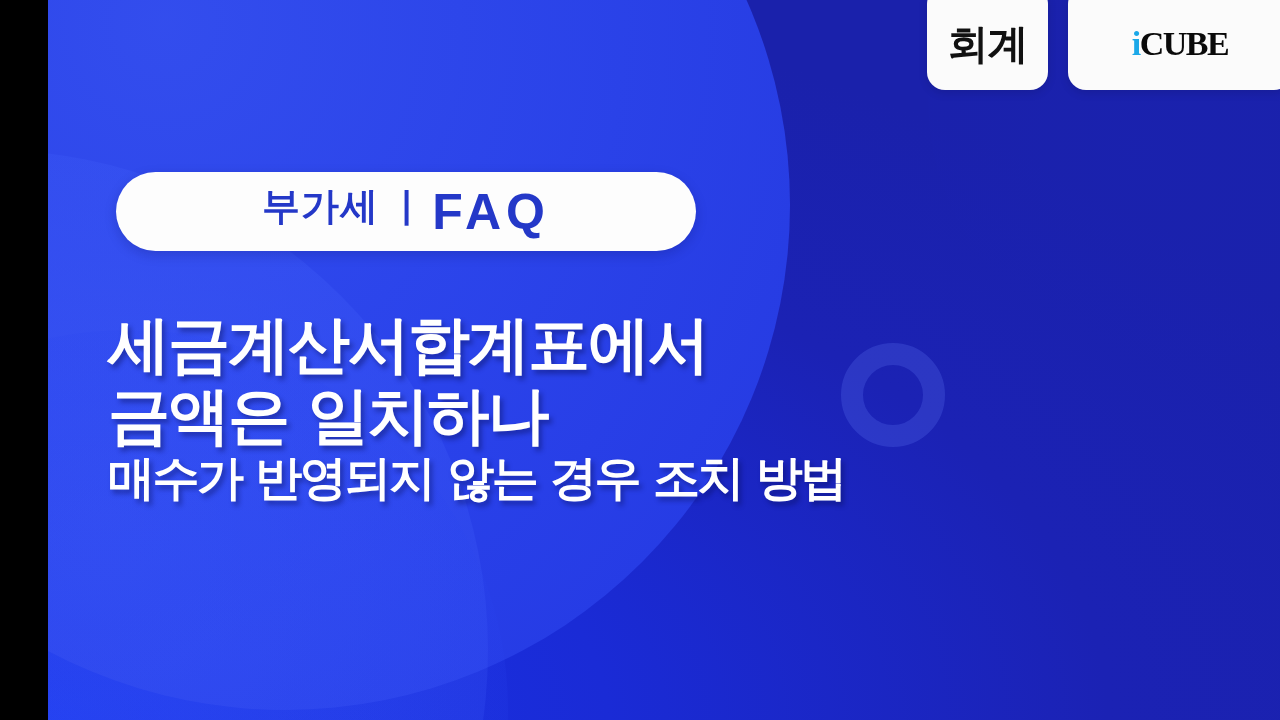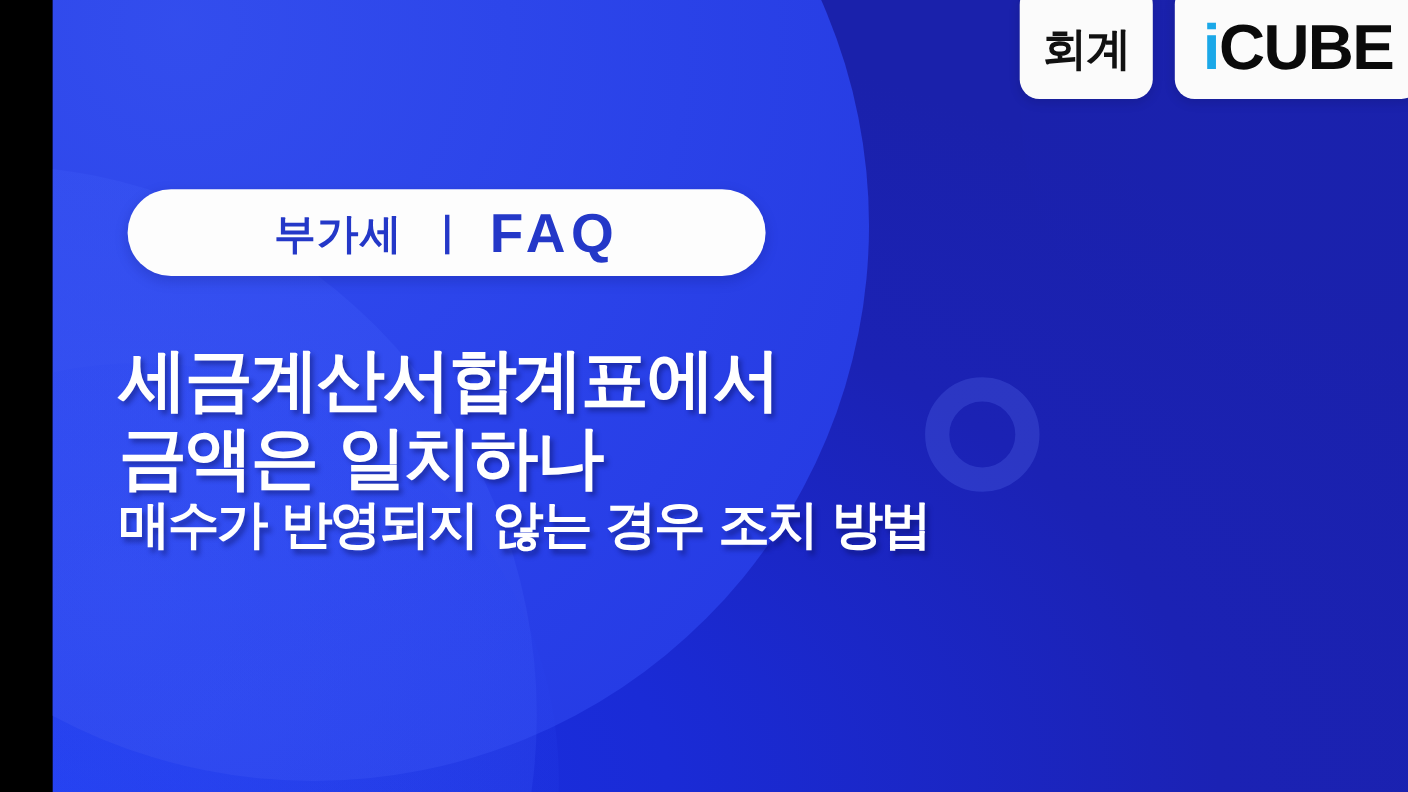--- a/index.html
+++ b/index.html
@@ -103,22 +103,22 @@
     color: #111111;
     letter-spacing: -1px;
     line-height: 1;
   }
   .chip-brand {
     width: 224px;
     height: 104px;
     padding-top: 12px;
   }
   .brand-text {
-    font-family: Liberation Sans, sans-serif;
-    font-size: 58px;
+    font-family: Liberation Serif, serif;
+    font-size: 34px;
     font-weight: 700;
     letter-spacing: -1.5px;
     line-height: 1;
     color: #0A0A0A;
     white-space: nowrap;
   }
   .brand-i {
     color: #1BA8E8;
     font-weight: 700;
   }
@@ -133,22 +133,21 @@
     background: #FDFDFD;
     border-radius: 40px;
     display: flex;
     align-items: center;
     justify-content: center;
     box-shadow: 0 4px 12px rgba(8,14,90,.22);
     box-sizing: border-box;
   }
   .pill-inner {
     display: flex;
-    align-items: center;
-    gap: 16px;
+    gap: 3px;
     color: #2438C8;
     font-family: "DejaVu Sans", "Liberation Sans", sans-serif;
     font-weight: 700;
     font-size: 38px;
     line-height: 1;
     white-space: nowrap;
   }
   .pill-cat { letter-spacing: 1px; }
   .pill-sep {
     margin: 0 16px 0 18px;

